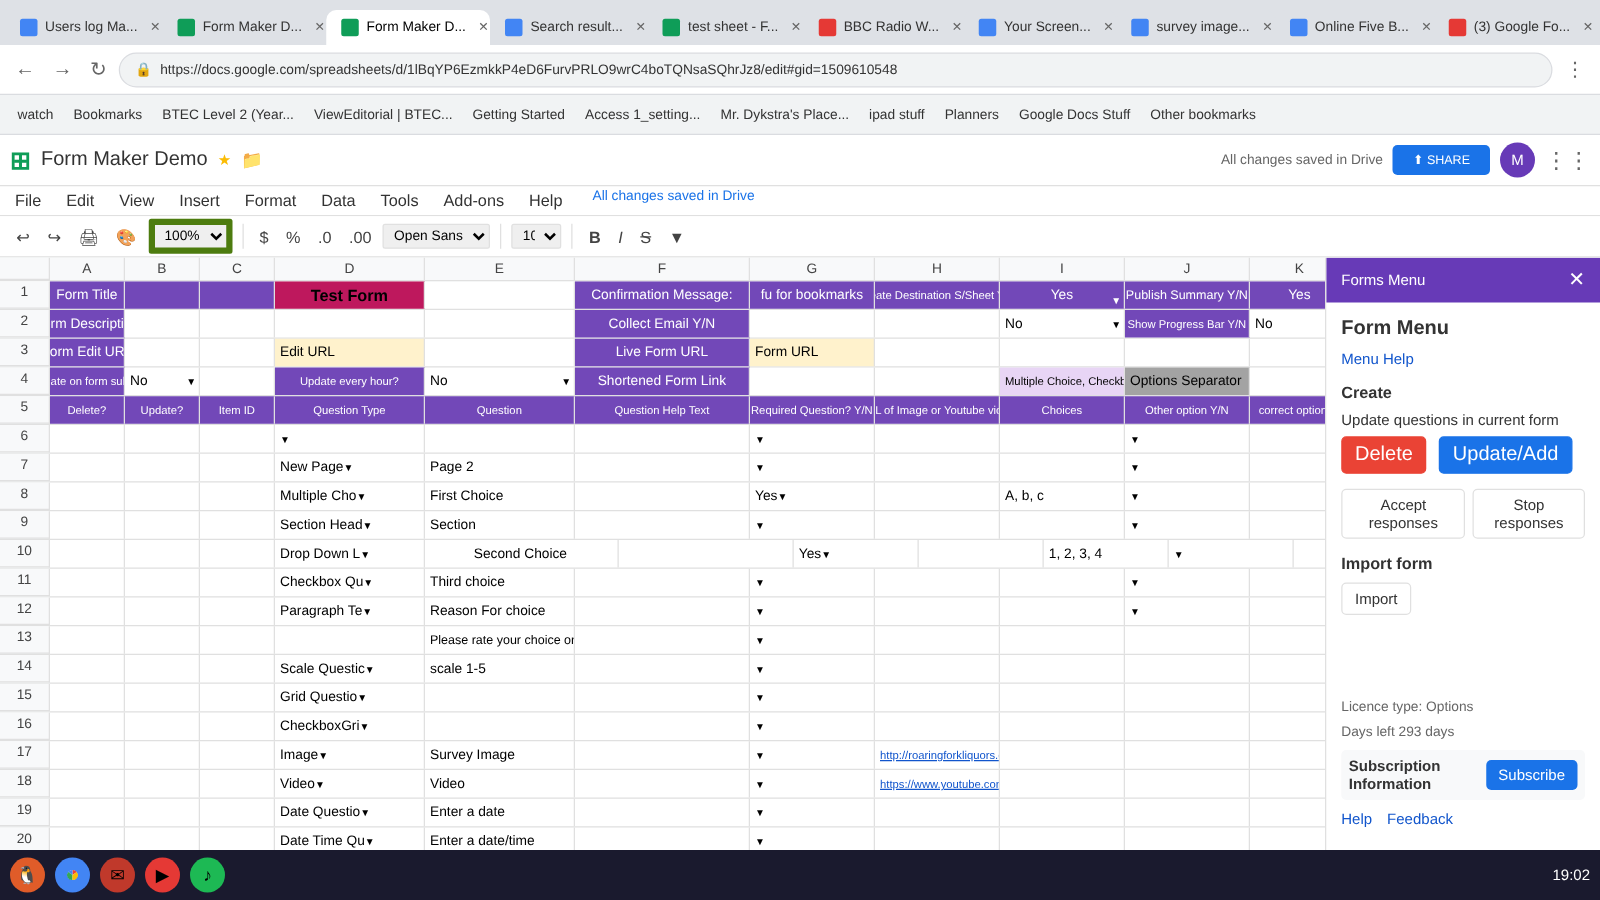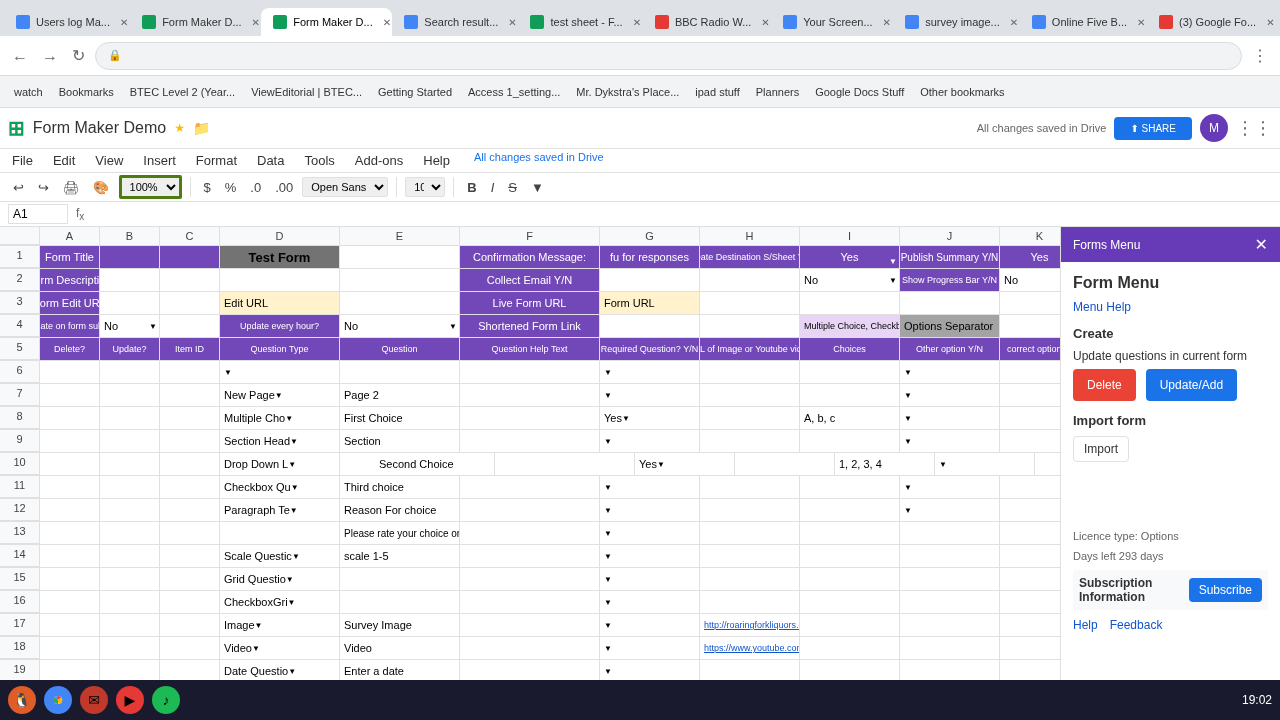--- a/index.html
+++ b/index.html
@@ -37,21 +37,21 @@
     .panel-header { background: #673ab7; color: #fff; padding: 8px 12px; display: flex; justify-content: space-between; align-items: center; }
     .panel-close { color: #fff; cursor: pointer; font-size: 16px; }
     .panel-content { padding: 12px; flex: 1; overflow-y: auto; }
     .panel-subtitle { font-size: 16px; font-weight: bold; color: #333; margin-bottom: 8px; }
     .panel-link { color: #1155cc; font-size: 12px; cursor: pointer; margin-bottom: 12px; display: block; }
     .panel-section-title { font-size: 13px; font-weight: bold; color: #333; margin-bottom: 8px; }
     .panel-buttons { display: flex; gap: 6px; margin-bottom: 12px; flex-wrap: wrap; }
     .panel-btn { padding: 5px 10px; font-size: 12px; border: 1px solid #e0e0e0; border-radius: 4px; cursor: pointer; background: #fff; color: #333; }
     .panel-section { margin-bottom: 12px; }
     .panel-section-label { font-size: 12px; color: #333; margin-bottom: 6px; }
-    .panel-action-btn { padding: 5px 10px; font-size: 12px; border: 4px solid #404040; border-radius: 4px; cursor: pointer; background: #fff; color: #333; margin-right: 4px; }
+    .panel-action-btn { padding: 5px 10px; font-size: 16px; border: 1px solid #404040; border-radius: 4px; cursor: pointer; background: #fff; color: #333; margin-right: 4px; }
     .panel-action-btn.red { background: #ea4335; color: #fff; border-color: #ea4335; }
     .panel-action-btn.blue { background: #1a73e8; color: #fff; border-color: #1a73e8; }
     .panel-license { font-size: 11px; color: #666; margin-top: 8px; }
     .panel-subscribe-row { display: flex; justify-content: space-between; align-items: center; margin-top: 8px; padding: 6px; background: #f8f9fa; border-radius: 4px; }
     .subscribe-btn { background: #1a73e8; color: #fff; border: none; border-radius: 4px; padding: 5px 10px; font-size: 12px; cursor: pointer; text-align: center; }
     .panel-footer-links { display: flex; gap: 12px; margin-top: 8px; }
     .panel-footer-link { font-size: 12px; color: #1155cc; cursor: pointer; }
 
     
     .sheet-tabs { height: 32px; background: #f1f3f4; display: flex; align-items: center; padding: 0 8px; gap: 2px; border-top: 1px solid #e0e0e0; }
@@ -122,20 +122,21 @@
     <span class="close">✕</span>
   </div>
 </div>
 
 <div class="nav-bar">
   <button class="nav-btn">←</button>
   <button class="nav-btn">→</button>
   <button class="nav-btn">↻</button>
   <div class="address-bar">
     <span class="lock-icon">🔒</span>
+    <span>https://docs.google.com/spreadsheets/d/1lBqYP6EzmkkP4eD6FurvPRLO9wrC4boTQNsaSQhrJz8/edit#gid=1509610548</span>
   </div>
   <button class="nav-btn">⋮</button>
 </div>
 
 <div class="bookmarks-bar">
   <div class="bookmark-item">
       <span>watch</span>
     </div>
   <div class="bookmark-item">
       <span>Bookmarks</span>
@@ -196,21 +197,21 @@
     <span class="sheets-menu-item">Add-ons</span>
     <span class="sheets-menu-item">Help</span>
     <span style="font-size:11px; color:#1a73e8; margin-left:8px;">All changes saved in Drive</span>
   </div>
 
   <div class="sheets-toolbar">
     <button class="toolbar-btn">↩</button>
     <button class="toolbar-btn">↪</button>
     <button class="toolbar-btn">🖨</button>
     <button class="toolbar-btn">🎨</button>
-    <select style="font-size:11px; border:3px solid #4d7c0f; padding:2px 4px; border-radius:2px;">
+    <select style="font-size:11px; border:5px solid #4d7c0f; padding:2px 4px; border-radius:2px;">
       <option>100%</option>
     </select>
     <div class="toolbar-separator"></div>
     <button class="toolbar-btn">$</button>
     <button class="toolbar-btn">%</button>
     <button class="toolbar-btn">.0</button>
     <button class="toolbar-btn">.00</button>
     <select style="font-size:11px; border:1px solid #e0e0e0; padding:2px 4px; border-radius:2px; min-width:80px;">
       <option>Open Sans</option>
     </select>
@@ -218,25 +219,20 @@
     <select style="font-size:11px; border:1px solid #e0e0e0; padding:2px 4px; border-radius:2px; width:40px;">
       <option>10</option>
     </select>
     <div class="toolbar-separator"></div>
     <button class="toolbar-btn" style="font-weight:bold;">B</button>
     <button class="toolbar-btn" style="font-style:italic;">I</button>
     <button class="toolbar-btn" style="text-decoration:line-through;">S</button>
     <button class="toolbar-btn">▼</button>
   </div>
 
-  <div class="formula-bar">
-    <input class="cell-ref" value="A1" style="font-size: 12px; border: 1px solid rgb(224, 224, 224); padding: 2px 4px;">
-    <span style="color:#666;">f<sub>x</sub></span>
-    <span style="flex:1;"></span>
-  </div>
 
   <div style="display:flex; flex:1; overflow:hidden;">
 
     <div class="sheet-main" style="overflow:hidden; display:flex; flex-direction:column;">
 
       <div style="display:flex; background:#f8f9fa; border-bottom:1px solid #e0e0e0;">
         <div style="width:40px; min-width:40px; background:#f8f9fa; border-right:1px solid #e0e0e0; border-bottom:1px solid #e0e0e0;"></div>
         <div class="col-header" style="width:60px;">A</div>
         <div class="col-header" style="width:60px;">B</div>
         <div class="col-header" style="width:60px;">C</div>
@@ -253,29 +249,29 @@
 
       <div style="overflow:hidden; flex:1;">
 
         <div class="grid-row">
           <div class="row-header">1</div>
           <div class="cell purple-bg" style="width:60px;">
               <span>Form Title</span>
             </div>
           <div class="cell purple-bg" style="width:60px;"></div>
           <div class="cell purple-bg" style="width:60px;"></div>
-          <div class="cell" style="width:120px; background:#737373; font-weight:bold; font-size:13px; justify-content:center;text-align:center;">
+          <div class="cell" style="width:120px; background:#be185d; font-weight:bold; font-size:13px; justify-content:center;text-align:center;">
               <span>Test Form</span>
             </div>
           <div class="cell" style="width:120px;"></div>
           <div class="cell purple-bg" style="width:140px;">
               <span>Confirmation Message:</span>
             </div>
           <div class="cell purple-bg" style="width:100px;">
-              <span>fu for responses</span>
+              <span>fu for bookmarks</span>
             </div>
           <div class="cell purple-bg" style="width:100px; font-size:9px; text-align:center; flex-wrap:wrap;">
               <span>Create Destination S/Sheet Y/N</span>
             </div>
           <div class="cell purple-bg" style="width:100px; position:relative;">
             <span>Yes</span>
             <span style="position:absolute; right:2px; bottom:2px; font-size:8px;">▼</span>
           </div>
           <div class="cell purple-bg" style="width:100px; font-size:10px;">
               <span>Publish Summary Y/N</span>
@@ -714,20 +710,24 @@
         <div class="panel-section-title">Create</div>
 
         <div class="panel-section">
           <div class="panel-section-label">Update questions in current form</div>
           <div style="display:flex; gap:6px;">
             <button class="panel-action-btn red">Delete</button>
             <button class="panel-action-btn blue">Update/Add</button>
           </div>
         </div>
 
+        <div style="display:flex; gap:6px; margin-bottom:12px;">
+          <button class="panel-btn">Accept responses</button>
+          <button class="panel-btn">Stop responses</button>
+        </div>
 
         <div class="panel-section-title">Import form</div>
         <button class="panel-btn">Import</button>
 
         <div style="height:60px;"></div>
 
         <div class="panel-license">Licence type: Options</div>
         <div class="panel-license">Days left 293 days</div>
 
         <div class="panel-subscribe-row">

